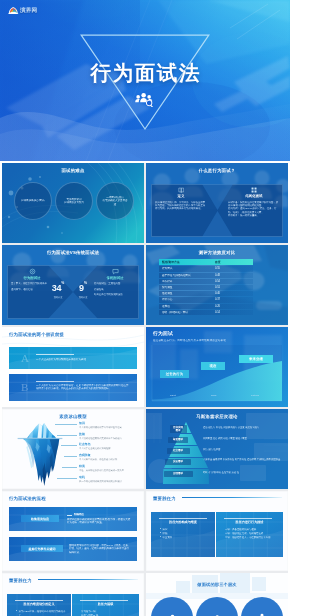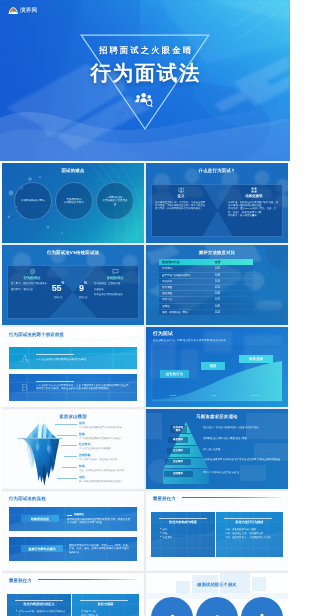--- a/index.html
+++ b/index.html
@@ -183,21 +183,20 @@
         <path d="M0 21 C6 16 10 15 14 15 C18 15 23 16 28 21 Z" fill="#ffffff"></path>
       </svg>
     </span>
     <span class="logo-text">演界网</span>
   </div>
 
   <svg class="tri" viewBox="0 0 130 98">
     <path d="M1.2 2 L128.8 2 L65 96 Z" fill="none" stroke="#bde5fb" stroke-width="1.25" opacity=".88"></path>
   </svg>
 
-  <div class="hero-sub">招聘面试之火眼金睛</div>
   <div class="hero-title">行为面试法</div>
 
   <svg class="hero-icon" viewBox="0 0 60 42">
     <g fill="#ffffff">
       <circle cx="29" cy="9" r="6.2"></circle>
       <path d="M19.5 28 C19.5 19.5 23.5 16.5 29 16.5 C34.5 16.5 38.5 19.5 38.5 28 Z"></path>
       <circle cx="14" cy="13.5" r="5"></circle>
       <path d="M6 28 C6 21 9 19 14 19 C15.6 19 17 19.3 18.2 19.9 C16.4 21.8 15.6 24.5 15.6 28 Z"></path>
       <circle cx="44" cy="13.5" r="5"></circle>
       <path d="M42.4 19.9 C43.6 19.3 45 19 46.6 19 C50 19 52.5 21 52.5 26 L42.4 26 Z"></path>
@@ -350,21 +349,21 @@
     <div class="p-col" style="left:92px;top:23px;width:42px;">
       <svg width="7" height="7" viewBox="0 0 24 24" class="p-ico">
         <path d="M3 5 h18 v11 h-11 l-5 4 v-4 h-2 Z" fill="none" stroke="#a7e9f6" stroke-width="1.7"></path>
       </svg>
       <div class="p-head teal">传统面试法</div>
       <div class="p-body">提问假设性、主观性问题</div>
       <div class="p-body">易被包装</div>
       <div class="p-body">对岗位胜任力的预测效度低</div>
     </div>
     <div class="stat" style="left:45px;top:36px;width:22px;text-align:center;">
-      <b>55</b><i>%</i>
+      <b>34</b><i>%</i>
       <u>预测效度</u></div>
     <div class="stat" style="left:70px;top:36px;width:22px;text-align:center;">
       <b>9</b><i>%</i>
       <u>预测效度</u></div>
   </div>
 
   <div class="slide">
     <svg class="sbg" viewBox="0 0 142 80" preserveAspectRatio="none">
       <defs>
         <linearGradient id="g4" x1="0" y1="0" x2="1" y2="1">

